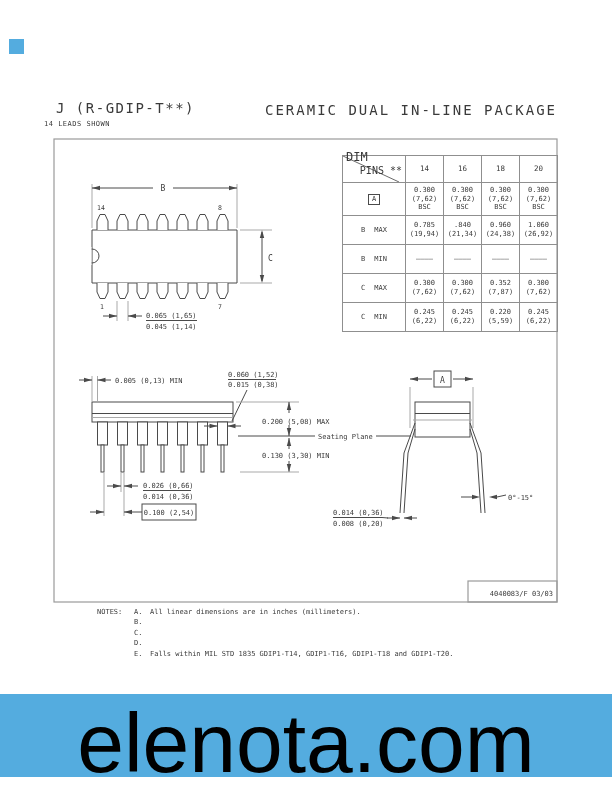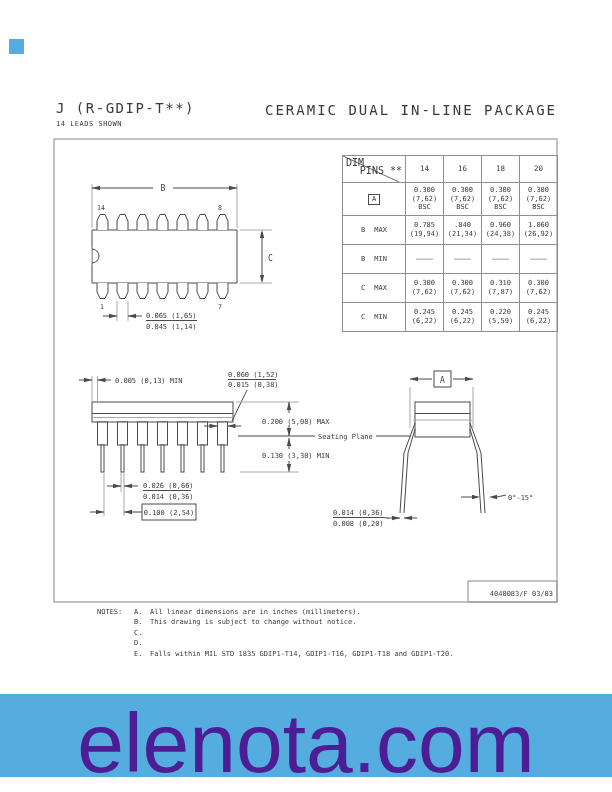--- a/index.html
+++ b/index.html
@@ -1,52 +1,52 @@
 <!DOCTYPE html>
 <html><head>
 <meta charset="utf-8">
 <style>
   html,body{margin:0;padding:0;background:#fff;}
   .page{position:relative;width:612px;height:777px;background:#fff;overflow:hidden;
         font-family:"DejaVu Sans Mono",monospace;color:#3a3a3a;}
   .corner-mark{position:absolute;left:9px;top:39px;width:15px;height:15px;}
   .title-left{position:absolute;left:56px;top:100px;font-size:14px;letter-spacing:1.5px;white-space:nowrap;}
   .title-right{position:absolute;right:55px;top:102px;font-size:14px;letter-spacing:2px;white-space:nowrap;}
-  .subtitle{position:absolute;left:56px;top:120px;font-size:7px;letter-spacing:.5px;}
+  .subtitle{position:absolute;left:44px;top:120px;font-size:7px;letter-spacing:.5px;}
   svg.art{position:absolute;left:0;top:0;}
   svg text{font-family:"DejaVu Sans Mono",monospace;font-size:7px;fill:#3a3a3a;}
   svg text.big{font-size:8px;}
   svg text.pin{font-size:6.5px;}
   .ln{stroke:#4a4a4a;stroke-width:1;fill:none;}
   .lnf{stroke:#4a4a4a;stroke-width:1;fill:#fff;}
   .ext{stroke:#a9a9a9;stroke-width:1;fill:none;}
   .arr{fill:#4a4a4a;stroke:none;}
   .frame{stroke:#9a9a9a;stroke-width:1.2;fill:none;}
   .dim-table{position:absolute;left:342px;top:155px;border-collapse:collapse;table-layout:fixed;}
   .dim-table td{border:1px solid #8f8f8f;text-align:center;vertical-align:middle;
         font-size:7px;line-height:8.6px;padding:0;}
   .dim-table td.c0{width:62px;}
   .dim-table td.cd{width:37px;}
   .dim-table tr.hd td{height:26px;font-size:7.5px;}
   .dim-table tr.ra td{height:32px;}
   .dim-table tr.rr td{height:28px;}
   .corner-cell{position:relative;}
   .corner-cell .pins{position:absolute;right:3px;top:3px;font-size:10px;margin-top:8px;}
-  .corner-cell .dimw{position:absolute;left:3px;bottom:14px;font-size:10px;}
+  .corner-cell .dimw{position:absolute;left:3px;bottom:20px;font-size:12px;}
   .corner-cell svg{position:absolute;left:0;top:0;}
   .boxA{display:inline-block;border:1px solid #4a4a4a;padding:0px 3px;line-height:9px;}
   .dimlab{display:flex;justify-content:center;gap:9px;}
   .notes{position:absolute;left:57px;top:607px;font-size:7px;line-height:10.4px;}
   .note-row{display:flex;}
   .nlab{width:37px;padding-left:40px;}
   .nlet{width:16px;}
   .ntxt{white-space:nowrap;}
   .banner{position:absolute;left:0;top:694px;width:612px;height:98px;display:flex;
         align-items:center;justify-content:center;}
-  .banner span{font-family:"Liberation Sans",sans-serif;font-size:84px;color:#4c1d95;line-height:1;}
+  .banner span{font-family:"Liberation Sans",sans-serif;font-size:84px;color:#000000;line-height:1;}
 </style>
 </head>
 <body>
 
 <div class="page">
 
   <div class="corner-mark" style="background: rgb(84, 172, 223);"></div>
 
   <div class="title-left">J (R-GDIP-T**)</div>
   <div class="title-right">CERAMIC DUAL IN-LINE PACKAGE</div>
@@ -318,21 +318,21 @@
           </td>
       <td class="cd">
             <div>0.300</div>
             <div>(7,62)</div>
           </td>
       <td class="cd">
             <div>0.300</div>
             <div>(7,62)</div>
           </td>
       <td class="cd">
-            <div>0.310</div>
+            <div>0.352</div>
             <div>(7,87)</div>
           </td>
       <td class="cd">
             <div>0.300</div>
             <div>(7,62)</div>
           </td>
     </tr>
     <tr class="rr">
       <td class="c0">
             <div class="dimlab">
@@ -362,21 +362,20 @@
 
   <div class="notes">
     <div class="note-row">
       <span class="nlab">NOTES:</span>
       <span class="nlet">A.</span>
       <span class="ntxt">All linear dimensions are in inches (millimeters).</span>
     </div>
     <div class="note-row">
       <span class="nlab"></span>
       <span class="nlet">B.</span>
-      <span class="ntxt">This drawing is subject to change without notice.</span>
     </div>
     <div class="note-row">
       <span class="nlab"></span>
       <span class="nlet">C.</span>
     </div>
     <div class="note-row">
       <span class="nlab"></span>
       <span class="nlet">D.</span>
     </div>
     <div class="note-row">

